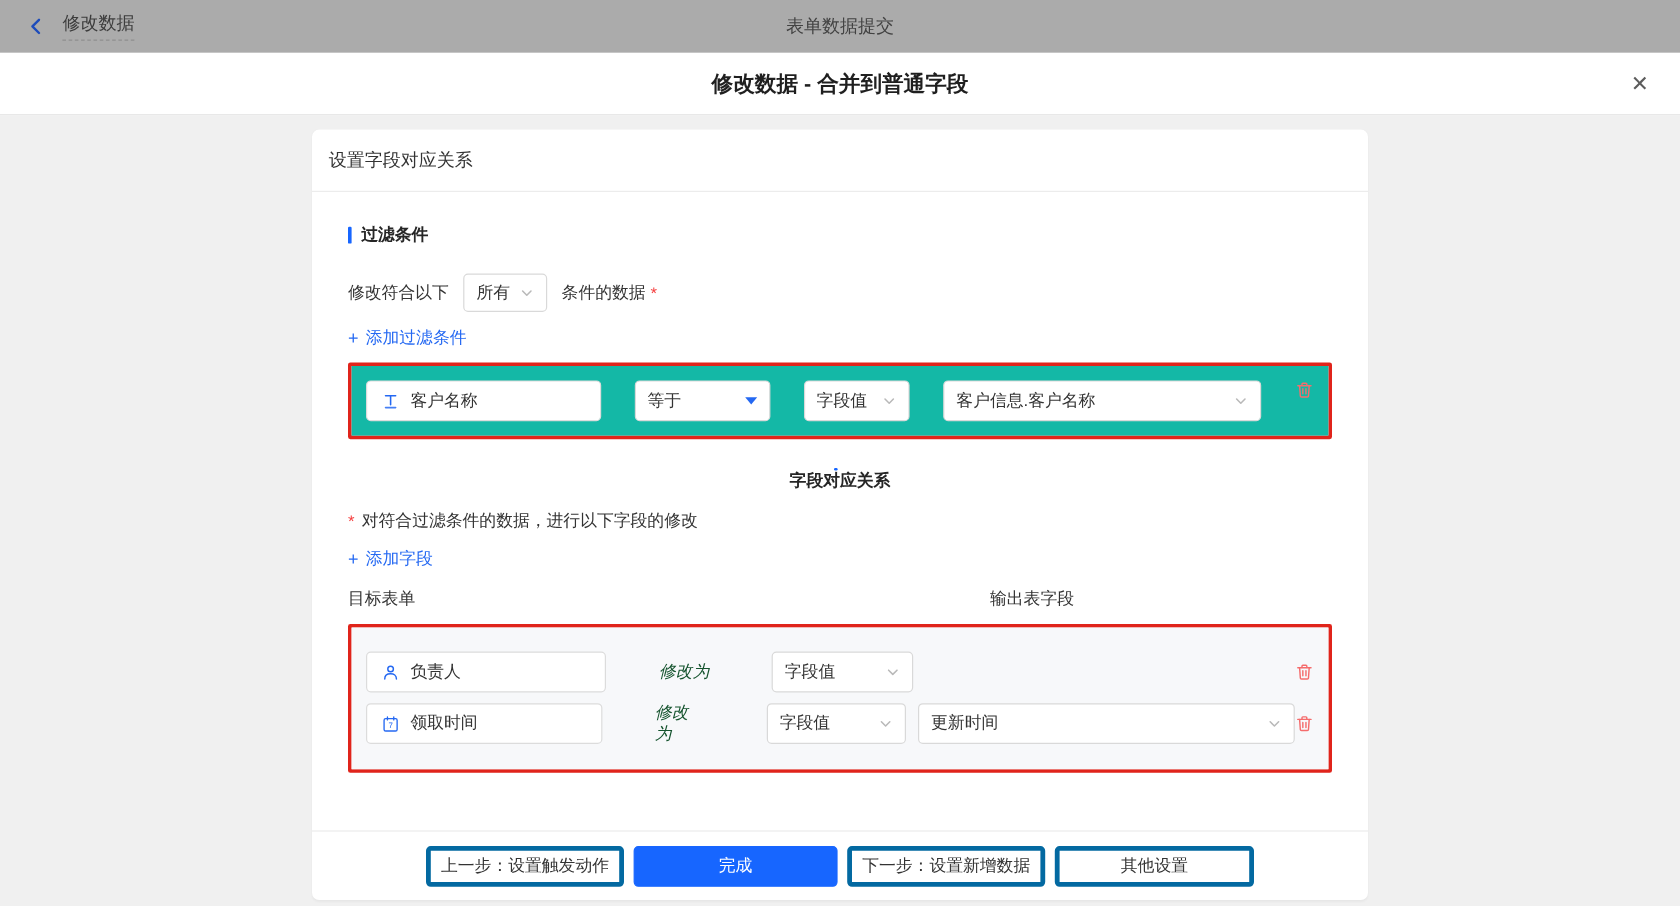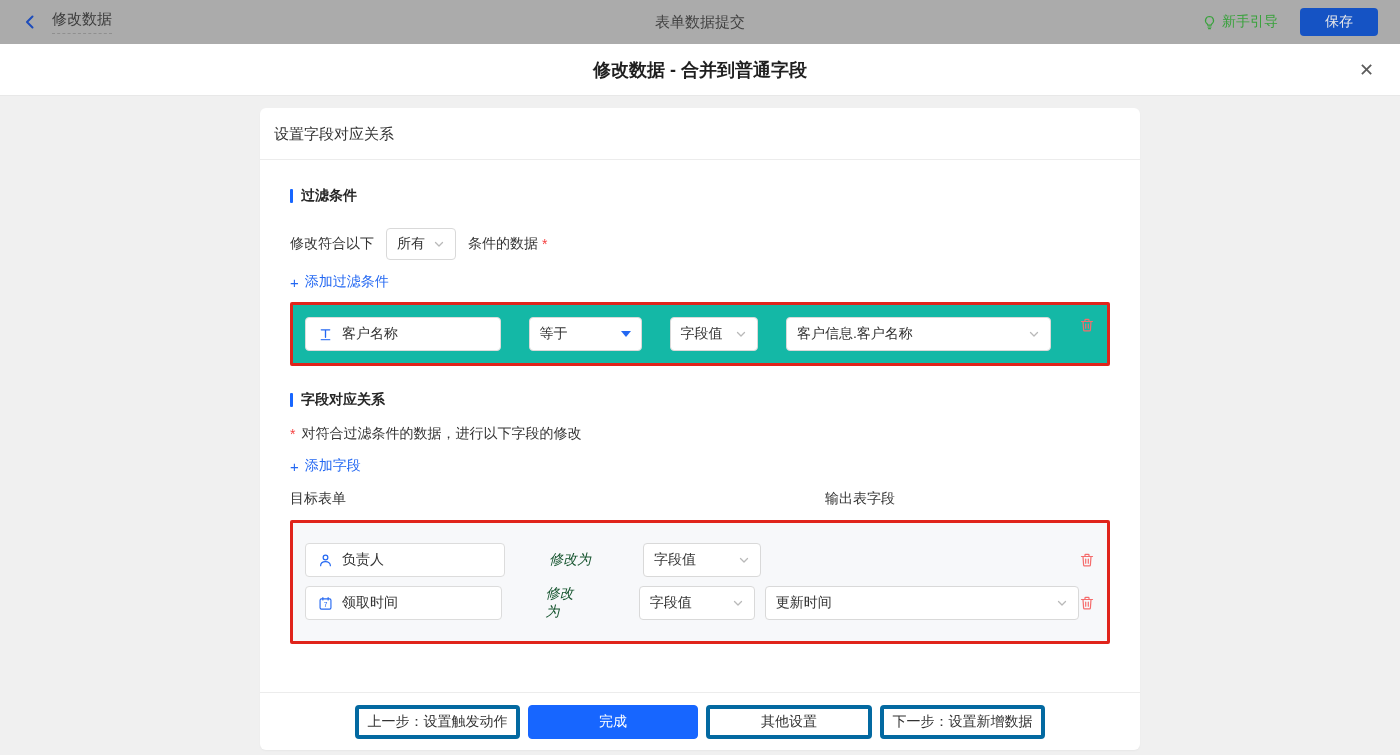--- a/index.html
+++ b/index.html
@@ -77,30 +77,20 @@
 <div class="topbar">
   <div class="topbar-left">
     <span class="back-btn">
       <svg width="16" height="16" viewBox="0 0 16 16">
           <path d="M10.5 2.5 L5 8 l5.5 5.5" stroke="#1d4cbb" stroke-width="2" fill="none" stroke-linecap="round" stroke-linejoin="round"></path>
         </svg>
     </span>
     <span class="flow-name">修改数据</span>
   </div>
   <div class="topbar-center">表单数据提交</div>
-  <div class="topbar-right">
-    <span class="guide-link">
-      <svg width="15" height="15" viewBox="0 0 16 16" fill="none" stroke="#39a23c" stroke-width="1.3" stroke-linecap="round">
-        <path d="M8 1.6a4.3 4.3 0 0 1 2.6 7.7c-.5.4-.8 1-.8 1.6H6.2c0-.6-.3-1.2-.8-1.6A4.3 4.3 0 0 1 8 1.6z"></path>
-        <path d="M6.4 12.8h3.2M7 14.6h2"></path>
-      </svg>
-      <span>新手引导</span>
-    </span>
-    <button class="save-btn">保存</button>
-  </div>
 </div>
 
 <div class="modal-header">
   <div class="modal-title">修改数据 - 合并到普通字段</div>
   <span class="modal-close">✕</span>
 </div>
 
 <div class="modal-body">
   <div class="card">
     <div class="card-header">设置字段对应关系</div>
@@ -158,21 +148,21 @@
             <svg width="16" height="16" viewBox="0 0 16 16" fill="none" stroke="#f56c6c" stroke-width="1.2" stroke-linecap="round" stroke-linejoin="round">
               <path d="M2.5 4.5h11"></path>
                 <path d="M6 4.3V3.1c0-.4.3-.7.7-.7h2.6c.4 0 .7.3.7.7v1.2"></path>
               <path d="M4 4.5l.6 8.4c0 .5.5.9 1 .9h4.8c.5 0 1-.4 1-.9l.6-8.4"></path>
               <path d="M6.7 7v4.2M9.3 7v4.2"></path>
             </svg>
           </span>
         </div>
       </div>
 
-      <div class="section-title" style="margin-top:24px;">
+      <div class="section-title" style="margin-top:24px;flex-direction:column;">
         <span class="bar"></span>
         <span>字段对应关系</span>
       </div>
 
       <div class="note-row">
         <span class="required">*</span>
         <span>对符合过滤条件的数据，进行以下字段的修改</span>
       </div>
 
       <div class="add-link">
@@ -245,17 +235,17 @@
             </span>
           </div>
 
         </div>
       </div>
     </div>
 
     <div class="card-footer">
       <button class="btn btn-step">上一步：设置触发动作</button>
       <button class="btn btn-primary">完成</button>
+      <button class="btn btn-step">下一步：设置新增数据</button>
       <button class="btn btn-other">其他设置</button>
-      <button class="btn btn-step">下一步：设置新增数据</button>
     </div>
   </div>
 </div>
 
 </body></html>

